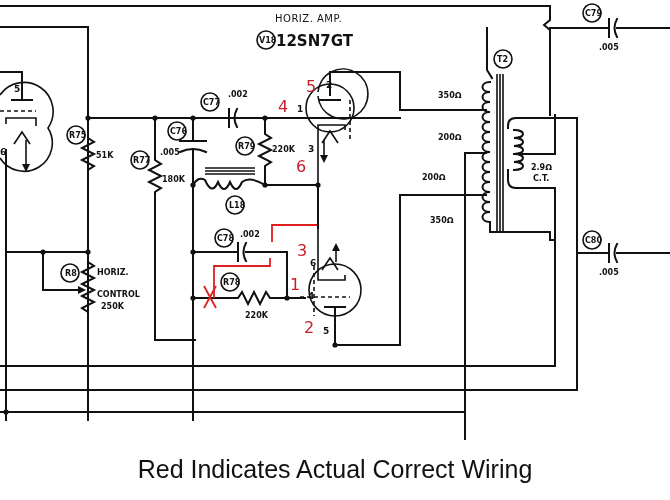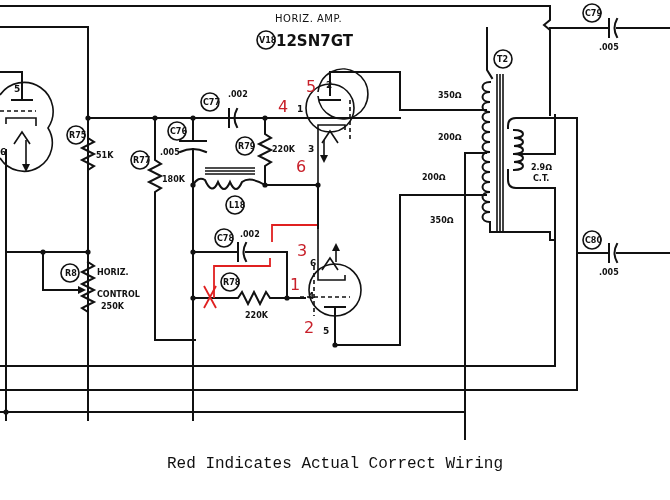--- a/index.html
+++ b/index.html
@@ -9,21 +9,21 @@
   .wt { stroke: #111; stroke-width: 1.6; fill: none; }
   .red { stroke: #e02020; stroke-width: 1.8; fill: none; }
   .dot { fill: #111; }
   .lblsm { font-family: "DejaVu Sans", sans-serif; font-size: 8px; font-weight: bold; fill: #111; }
   .ref { font-family: "DejaVu Sans", sans-serif; font-size: 8px; font-weight: bold; fill: #111; }
   .title1 { font-family: "DejaVu Sans", sans-serif; font-size: 10px; fill: #111; letter-spacing: 0.5px; }
   .title2 { font-family: "DejaVu Sans", sans-serif; font-size: 15px; font-weight: bold; fill: #111; }
   .rednum { font-family: "DejaVu Sans", sans-serif; font-size: 16px; fill: #c8202a; }
   .pin { font-family: "DejaVu Sans", sans-serif; font-size: 9px; font-weight: bold; fill: #111; }
   .dash { stroke: #111; stroke-width: 1.6; stroke-dasharray: 4 3; fill: none; }
-  #caption { position: absolute; left: 0; top: 455px; width: 670px; text-align: center; font-family: Liberation Mono, monospace; font-size: 16px; color: #111; }
+  #caption { position: absolute; left: 0; top: 455px; width: 670px; text-align: center; font-family: Liberation Sans, sans-serif; font-size: 25px; color: #111; }
 </style>
 </head>
 <body>
 
 <svg id="schematic" viewBox="0 0 670 440" xmlns="http://www.w3.org/2000/svg">
 
   <g>
     <polyline class="w" points="0,6 550,6 550,20 544,25 550,30 550,115"></polyline>
   </g>
 

